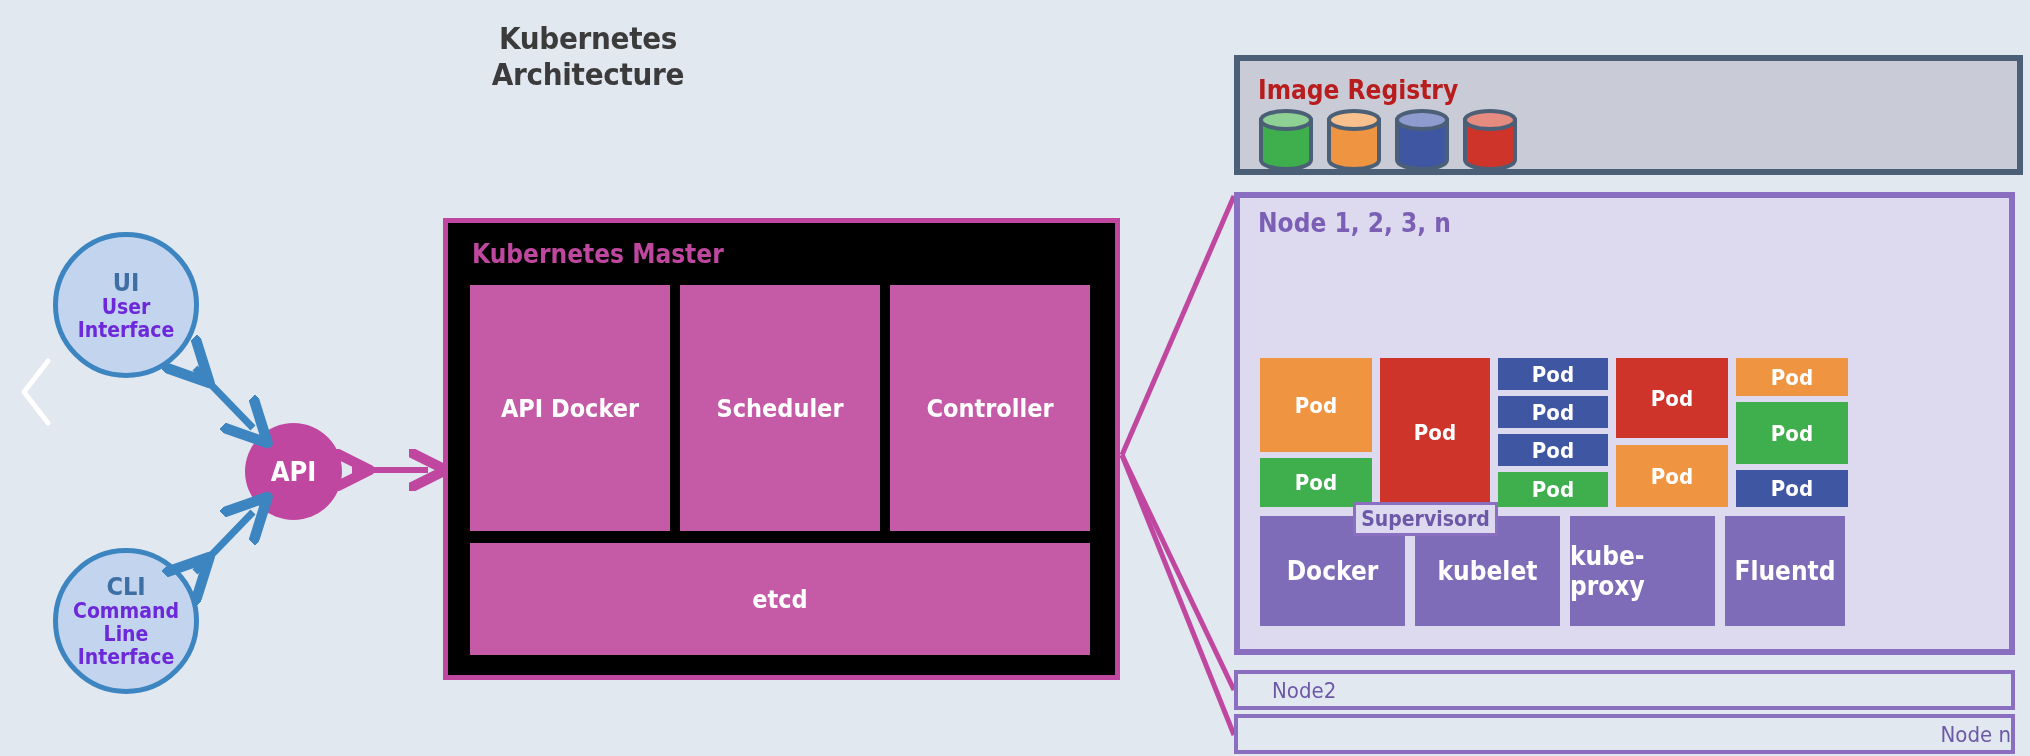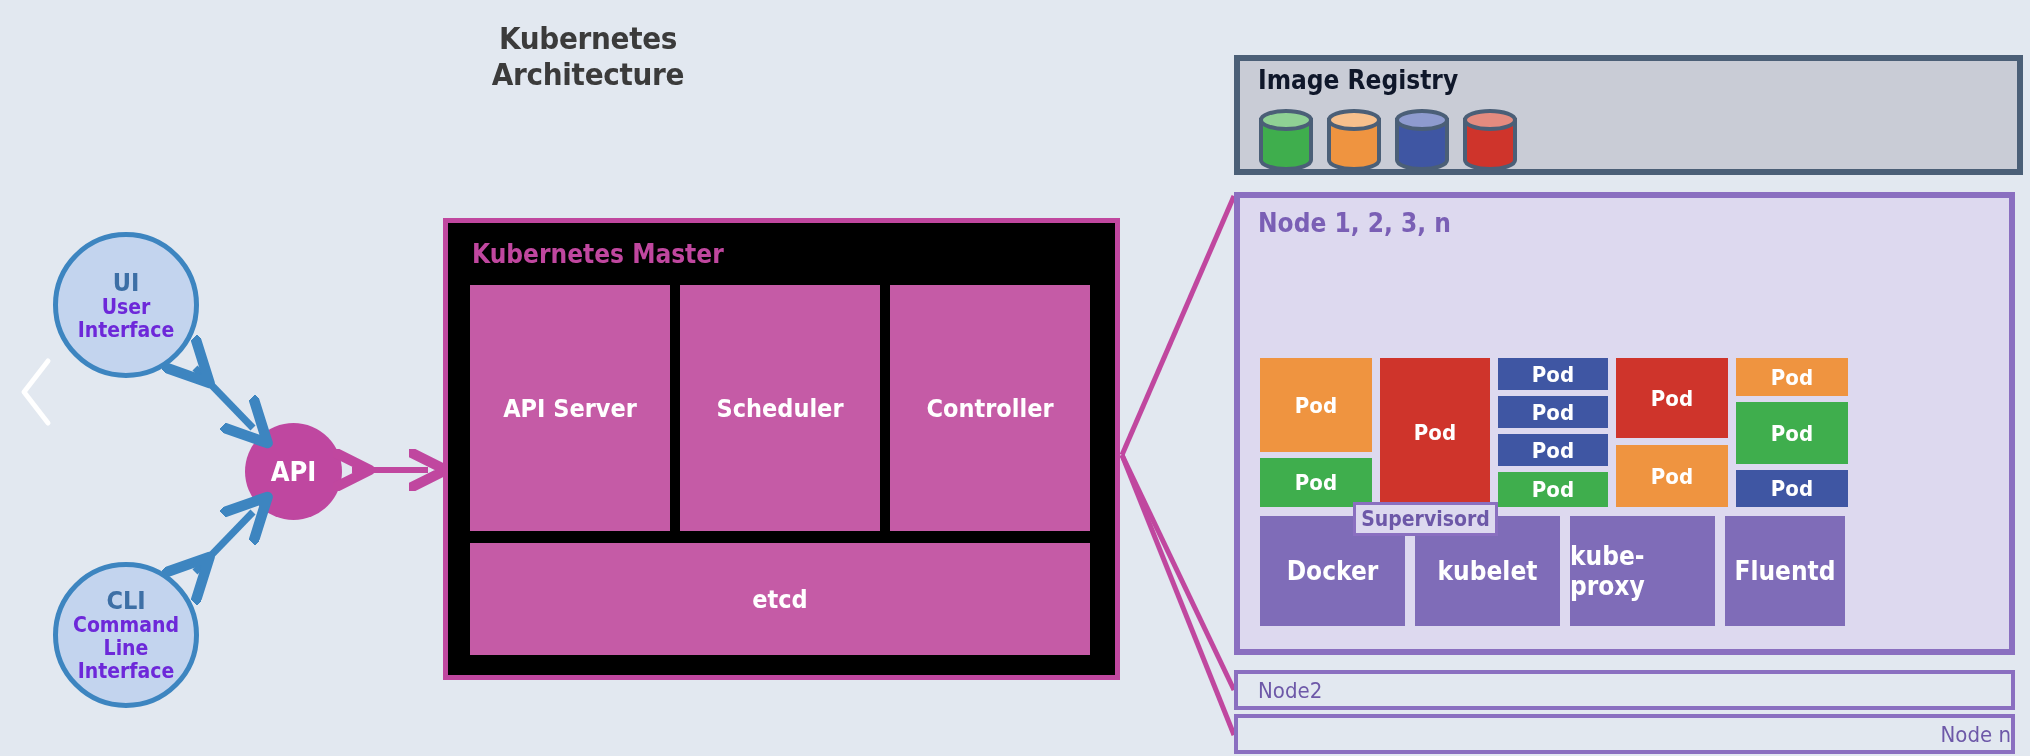--- a/index.html
+++ b/index.html
@@ -51,21 +51,21 @@
   .mbox{
     background:#c55ba6;color:#fff;display:flex;align-items:center;
     justify-content:center;font-size:25px;font-weight:bold;
   }
 
   
   #registry{
     left:1234px;top:55px;width:789px;height:120px;
     background:#c9ccd6;border:6px solid #4b5f77;
   }
-  #registry-title{left:18px;top:4px;font-size:26px;font-weight:bold;color:#0f172a;}
+  #registry-title{left:18px;top:14px;font-size:26px;font-weight:bold;color:#b91c1c;}
   .cyl{width:56px;height:58px;}
 
   
   #node{
     left:1234px;top:192px;width:781px;height:463px;
     background:#ddd9ef;border:6px solid #8a6fc0;
   }
   #node-title{left:18px;top:10px;font-size:26px;font-weight:bold;color:#7a5fb5;}
   #addons{
     left:18px;top:48px;width:737px;height:54px;
@@ -84,21 +84,21 @@
   #supervisord{
     left:1353px;top:502px;width:145px;height:34px;
     background:#ddd9ef;border:3px solid #8a6fc0;
     display:flex;align-items:center;justify-content:center;
     font-size:21px;font-weight:bold;color:#6d58a8;z-index:6;
   }
 
   .nodebar{
     background:#e2e8f0;border:4px solid #8a6fc0;
     display:flex;align-items:center;
-    font-size:22px;color:#6d58a8;padding-left:20px;
+    font-size:22px;color:#6d58a8;padding-left:34px;
   }
 
   svg.overlay{position:absolute;left:0;top:0;width:2030px;height:756px;
     pointer-events:none;}
 </style>
 </head>
 <body>
 
 <div class="stage">
 
@@ -114,21 +114,21 @@
         <path d="M12 6 L36 37 L12 68" fill="none" stroke="#ffffff" stroke-width="5" stroke-linecap="round" stroke-linejoin="round"></path>
       </svg>
   </div>
 
   <div class="abs circle" id="ui-circle" style="left:53px;top:232px;width:146px;height:146px;">
     <div class="big">UI</div>
     <div class="sub">User</div>
     <div class="sub">Interface</div>
   </div>
 
-  <div class="abs circle" id="cli-circle" style="left:53px;top:562px;width:146px;height:146px;">
+  <div class="abs circle" id="cli-circle" style="left:53px;top:548px;width:146px;height:146px;">
     <div class="big">CLI</div>
     <div class="sub">Command</div>
     <div class="sub">Line</div>
     <div class="sub">Interface</div>
   </div>
 
   <div class="abs" id="api-circle">
     <span>API</span>
   </div>
 
@@ -158,21 +158,21 @@
       <line x1="1122" y1="455" x2="1234" y2="196"></line>
       <line x1="1122" y1="455" x2="1234" y2="690"></line>
       <line x1="1122" y1="455" x2="1234" y2="735"></line>
     </g>
   </svg>
 
   <div class="abs" id="master">
     <div class="abs" id="master-title">Kubernetes Master</div>
 
     <div class="abs mbox" style="left:22px;top:62px;width:200px;height:246px;">
-      <span>API Server</span>
+      <span>API Docker</span>
     </div>
     <div class="abs mbox" style="left:232px;top:62px;width:200px;height:246px;">
       <span>Scheduler</span>
     </div>
     <div class="abs mbox" style="left:442px;top:62px;width:200px;height:246px;">
       <span>Controller</span>
     </div>
     <div class="abs mbox" style="left:22px;top:320px;width:620px;height:112px;">
       <span>etcd</span>
     </div>

